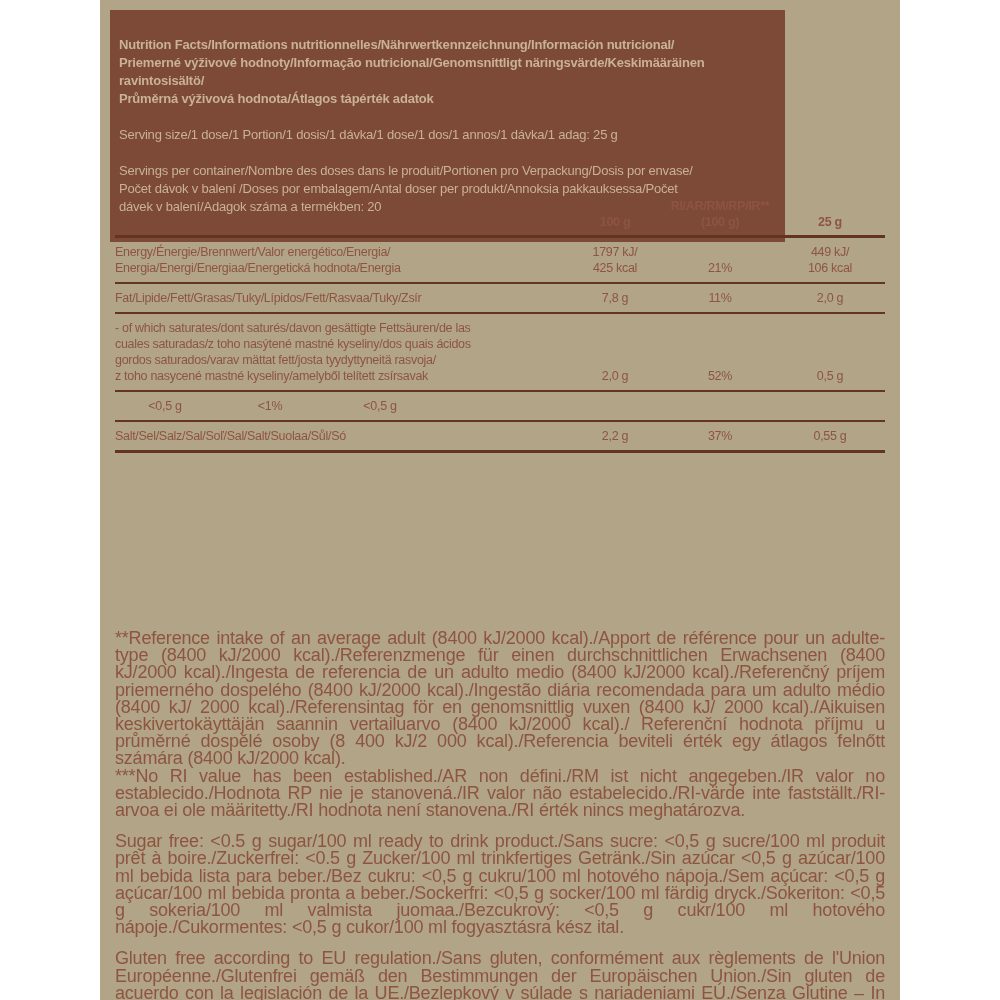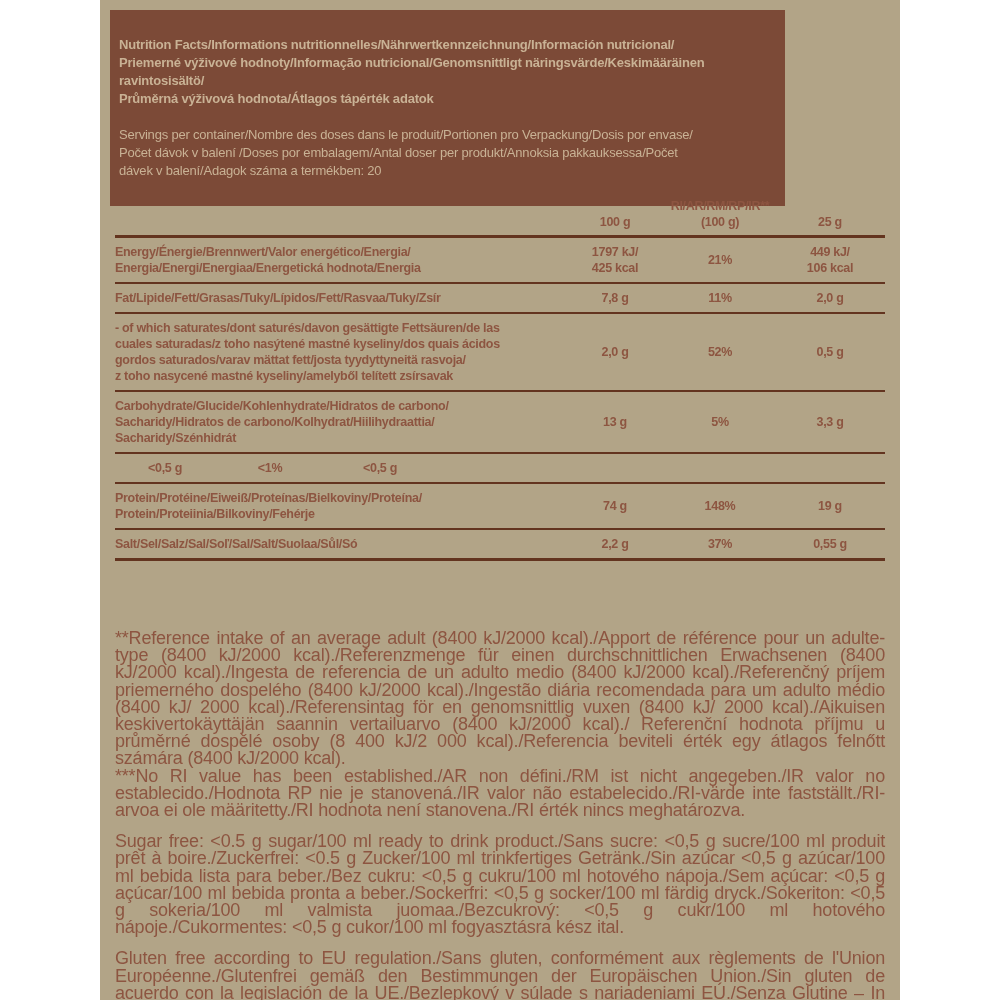--- a/index.html
+++ b/index.html
@@ -38,21 +38,21 @@
   }
   .header-box .title { font-weight: bold; }
   .nutrition-table {
     position: absolute;
     left: 15px; top: 192px;
     width: 770px;
     font-size: 12.5px;
     line-height: 16px;
     letter-spacing: -0.3px;
   }
-  .tr { display: flex; align-items: center; font-weight: bold; }
+  .tr { display: flex; align-items: flex-end; }
   .tr .c-label { flex: 1; white-space: pre-line; padding: 6px 0; }
   .tr .c-val { width: 100px; text-align: center; white-space: pre-line; padding: 6px 0; }
   .tr .c-ri  { width: 110px; text-align: center; white-space: pre-line; padding: 6px 0; }
   .tr .c-25  { width: 110px; text-align: center; white-space: pre-line; padding: 6px 0; }
   .col-headers { font-weight: bold; border-bottom: 3px solid var(--divider); align-items: flex-end; }
   .col-headers .c-val, .col-headers .c-ri, .col-headers .c-25 { padding-bottom: 5px; }
   .rows .tr { border-bottom: 2px solid var(--divider); }
   .rows .tr:last-child { border-bottom: 3px solid var(--divider); }
   .footnotes {
     position: absolute;
@@ -67,20 +67,21 @@
 </style>
 </head>
 <body>
 
 <div class="label-sheet">
 
   <div class="header-box">
     <div class="title">Nutrition Facts/Informations nutritionnelles/Nährwertkennzeichnung/Información nutricional/
 Priemerné výživové hodnoty/Informação nutricional/Genomsnittligt näringsvärde/Keskimääräinen ravintosisältö/
 Průměrná výživová hodnota/Átlagos tápérték adatok</div>
+    <div>Serving size/1 dose/1 Portion/1 dosis/1 dávka/1 dose/1 dos/1 annos/1 dávka/1 adag: 25 g</div>
     <div>Servings per container/Nombre des doses dans le produit/Portionen pro Verpackung/Dosis por envase/
 Počet dávok v balení /Doses por embalagem/Antal doser per produkt/Annoksia pakkauksessa/Počet
 dávek v balení/Adagok száma a termékben: 20</div>
   </div>
 
   <div class="nutrition-table">
     <div class="tr col-headers">
       <div class="c-label"></div>
       <div class="c-val">100 g</div>
       <div class="c-ri">RI/AR/RM/RP/IR**
@@ -108,43 +109,28 @@
     <div class="tr">
       <div class="c-label">- of which saturates/dont saturés/davon gesättigte Fettsäuren/de las
 cuales saturadas/z toho nasýtené mastné kyseliny/dos quais ácidos
 gordos saturados/varav mättat fett/josta tyydyttyneitä rasvoja/
 z toho nasycené mastné kyseliny/amelyből telített zsírsavak</div>
       <div class="c-val">2,0 g</div>
       <div class="c-ri">52%</div>
       <div class="c-25">0,5 g</div>
     </div>
 
-    <div class="tr">
-      <div class="c-label">Carbohydrate/Glucide/Kohlenhydrate/Hidratos de carbono/
-Sacharidy/Hidratos de carbono/Kolhydrat/Hiilihydraattia/
-Sacharidy/Szénhidrát</div>
-      <div class="c-val">13 g</div>
-      <div class="c-ri">5%</div>
-      <div class="c-25">3,3 g</div>
-    </div>
 
     <div class="tr">
       <div class="c-val">&lt;0,5 g</div>
       <div class="c-ri">&lt;1%</div>
       <div class="c-25">&lt;0,5 g</div>
     </div>
 
 
-    <div class="tr">
-      <div class="c-label">Protein/Protéine/Eiweiß/Proteínas/Bielkoviny/Proteína/
-Protein/Proteiinia/Bilkoviny/Fehérje</div>
-      <div class="c-val">74 g</div>
-      <div class="c-ri">148%</div>
-      <div class="c-25">19 g</div>
-    </div>
 
     <div class="tr">
       <div class="c-label">Salt/Sel/Salz/Sal/Soľ/Sal/Salt/Suolaa/Sůl/Só</div>
       <div class="c-val">2,2 g</div>
       <div class="c-ri">37%</div>
       <div class="c-25">0,55 g</div>
     </div>
   </div>
   </div>
 

